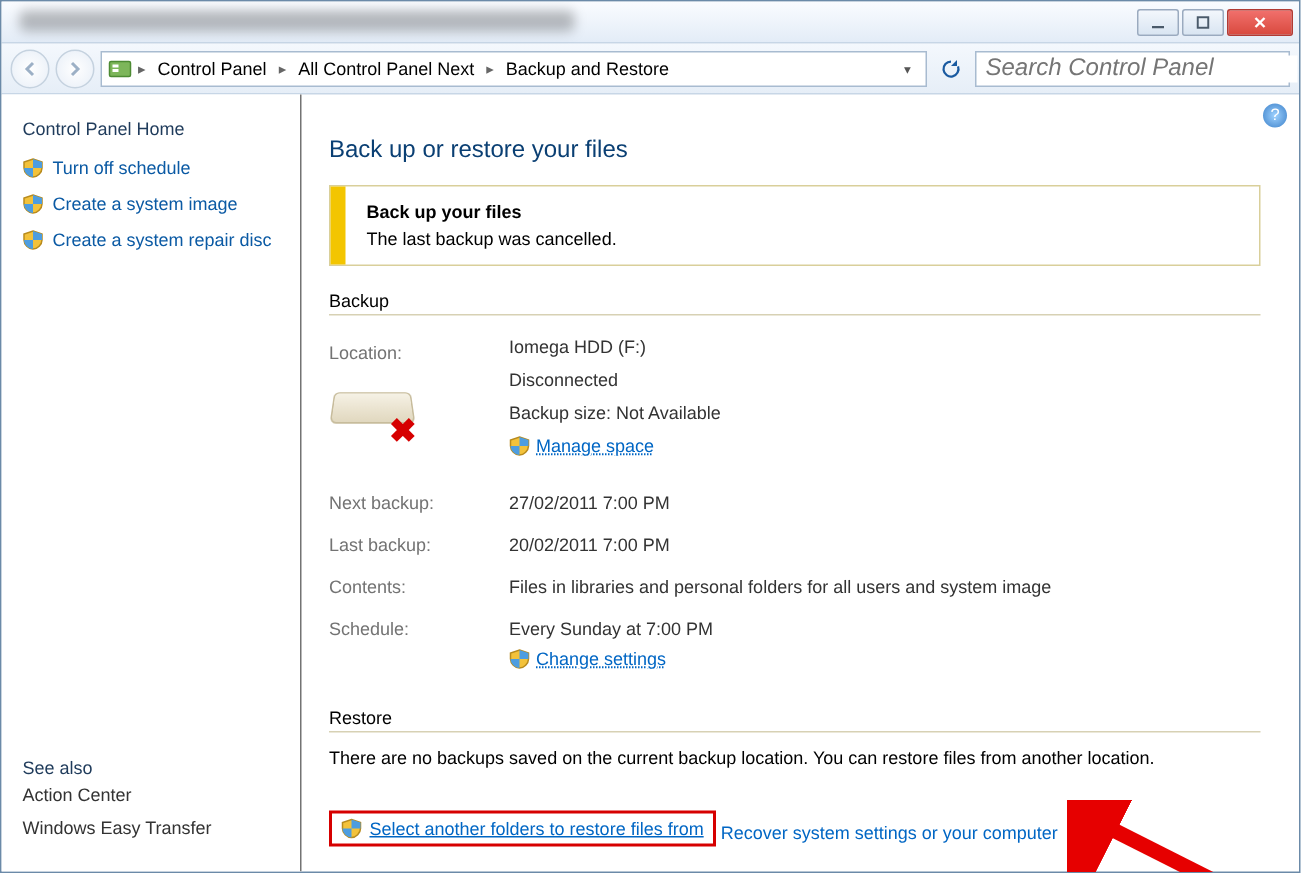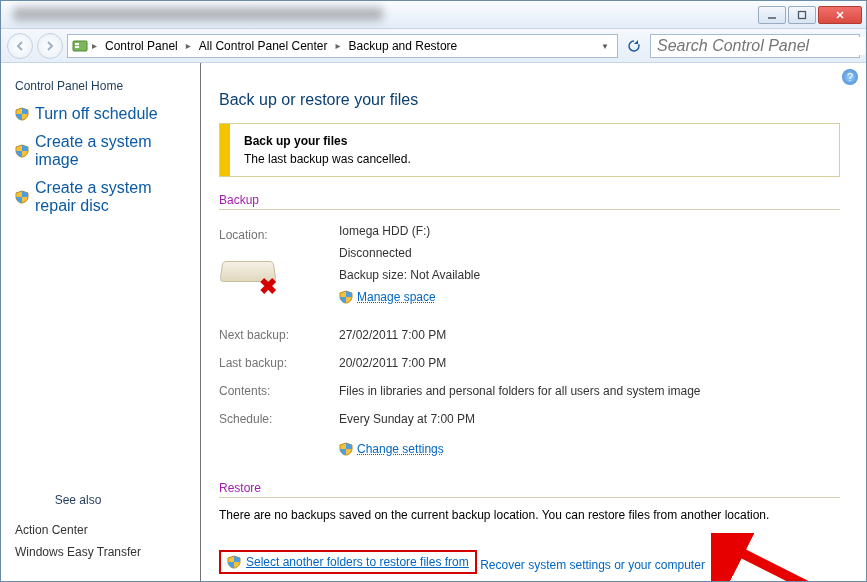--- a/index.html
+++ b/index.html
@@ -151,38 +151,37 @@
     color: #1f3b5b;
     font-weight: normal;
     margin-bottom: 12px;
   }
   .sidelink {
     display: flex;
     align-items: center;
     gap: 6px;
     color: #0b5aa4;
     margin-bottom: 10px;
-    font-size: 16px;
+    font-size: 12px;
     cursor: pointer;
   }
   .shield {
     width: 14px; height: 14px;
     flex: 0 0 14px;
   }
   .seealso {
     position: absolute;
     bottom: 14px;
     left: 14px;
   }
   .seealso h4 {
     font-size: 12px;
     color: #1f3b5b;
     font-weight: normal;
-    margin-bottom: 16px;
-    text-align: center;
+    margin-bottom: 4px;
   }
   .seealso a {
     display: block;
     color: #333;
     margin-bottom: 8px;
     font-size: 12px;
   }
   .main {
     flex: 1;
     padding: 28px 26px 16px 18px;
@@ -205,21 +204,21 @@
     background: #f3c500;
   }
   .alerttext {
     padding: 10px 14px;
   }
   .alerttext .atitle {
     font-weight: bold;
     margin-bottom: 4px;
   }
   .section-head {
-    color: #a21caf;
+    color: #000000;
     font-size: 12px;
     border-bottom: 1px solid #d7d1b4;
     padding-bottom: 2px;
     margin-bottom: 10px;
   }
   .backup-grid {
     display: grid;
     grid-template-columns: 110px 1fr 130px;
     column-gap: 10px;
   }
@@ -364,21 +363,21 @@
     <span class="addr-icon">
       <svg viewBox="0 0 16 16">
           <rect x="1" y="3" width="14" height="10" rx="1" fill="#7db65a" stroke="#4d8b33"></rect>
           <rect x="3" y="5" width="4" height="2" fill="#fff"></rect>
           <rect x="3" y="8" width="4" height="2" fill="#fff"></rect>
         </svg>
     </span>
     <span class="crumb-sep">▸</span>
     <span class="crumb">Control Panel</span>
     <span class="crumb-sep">▸</span>
-    <span class="crumb">All Control Panel Center</span>
+    <span class="crumb">All Control Panel Next</span>
     <span class="crumb-sep">▸</span>
     <span class="crumb">Backup and Restore</span>
     <span class="addr-tail">
       <span class="addr-dd">▾</span>
     </span>
   </div>
   <div class="refresh-btn">
     <svg viewBox="0 0 16 16" width="16" height="16">
         <path d="M8 3a5 5 0 1 0 4.7 3.3" fill="none" stroke="#1a5aa0" stroke-width="1.5"></path>
         <path d="M12 2v4h-4z" fill="#1a5aa0"></path>
@@ -484,21 +483,21 @@
 
       <div class="label">Last backup:</div>
       <div class="value">20/02/2011 7:00 PM</div>
 
       <div class="label">Contents:</div>
       <div class="value">Files in libraries and personal folders for all users and system image</div>
 
       <div class="label">Schedule:</div>
       <div>
         <div class="value">Every Sunday at 7:00 PM</div>
-        <div class="inline-shield" style="margin-top:12px;">
+        <div class="inline-shield" style="margin-top:2px;">
           <span class="shield">
             <svg viewBox="0 0 14 14">
                 <path d="M7 1 L13 3 V7 C13 10 10 13 7 13 C4 13 1 10 1 7 V3 Z" fill="#f3c23a" stroke="#b88b1d"></path>
                 <path d="M7 1 L13 3 V7 H7 Z" fill="#4d9de0"></path>
                 <path d="M7 13 C4 13 1 10 1 7 H7 Z" fill="#4d9de0"></path>
               </svg>
           </span>
           <span class="linklike">Change settings</span>
         </div>
       </div>

